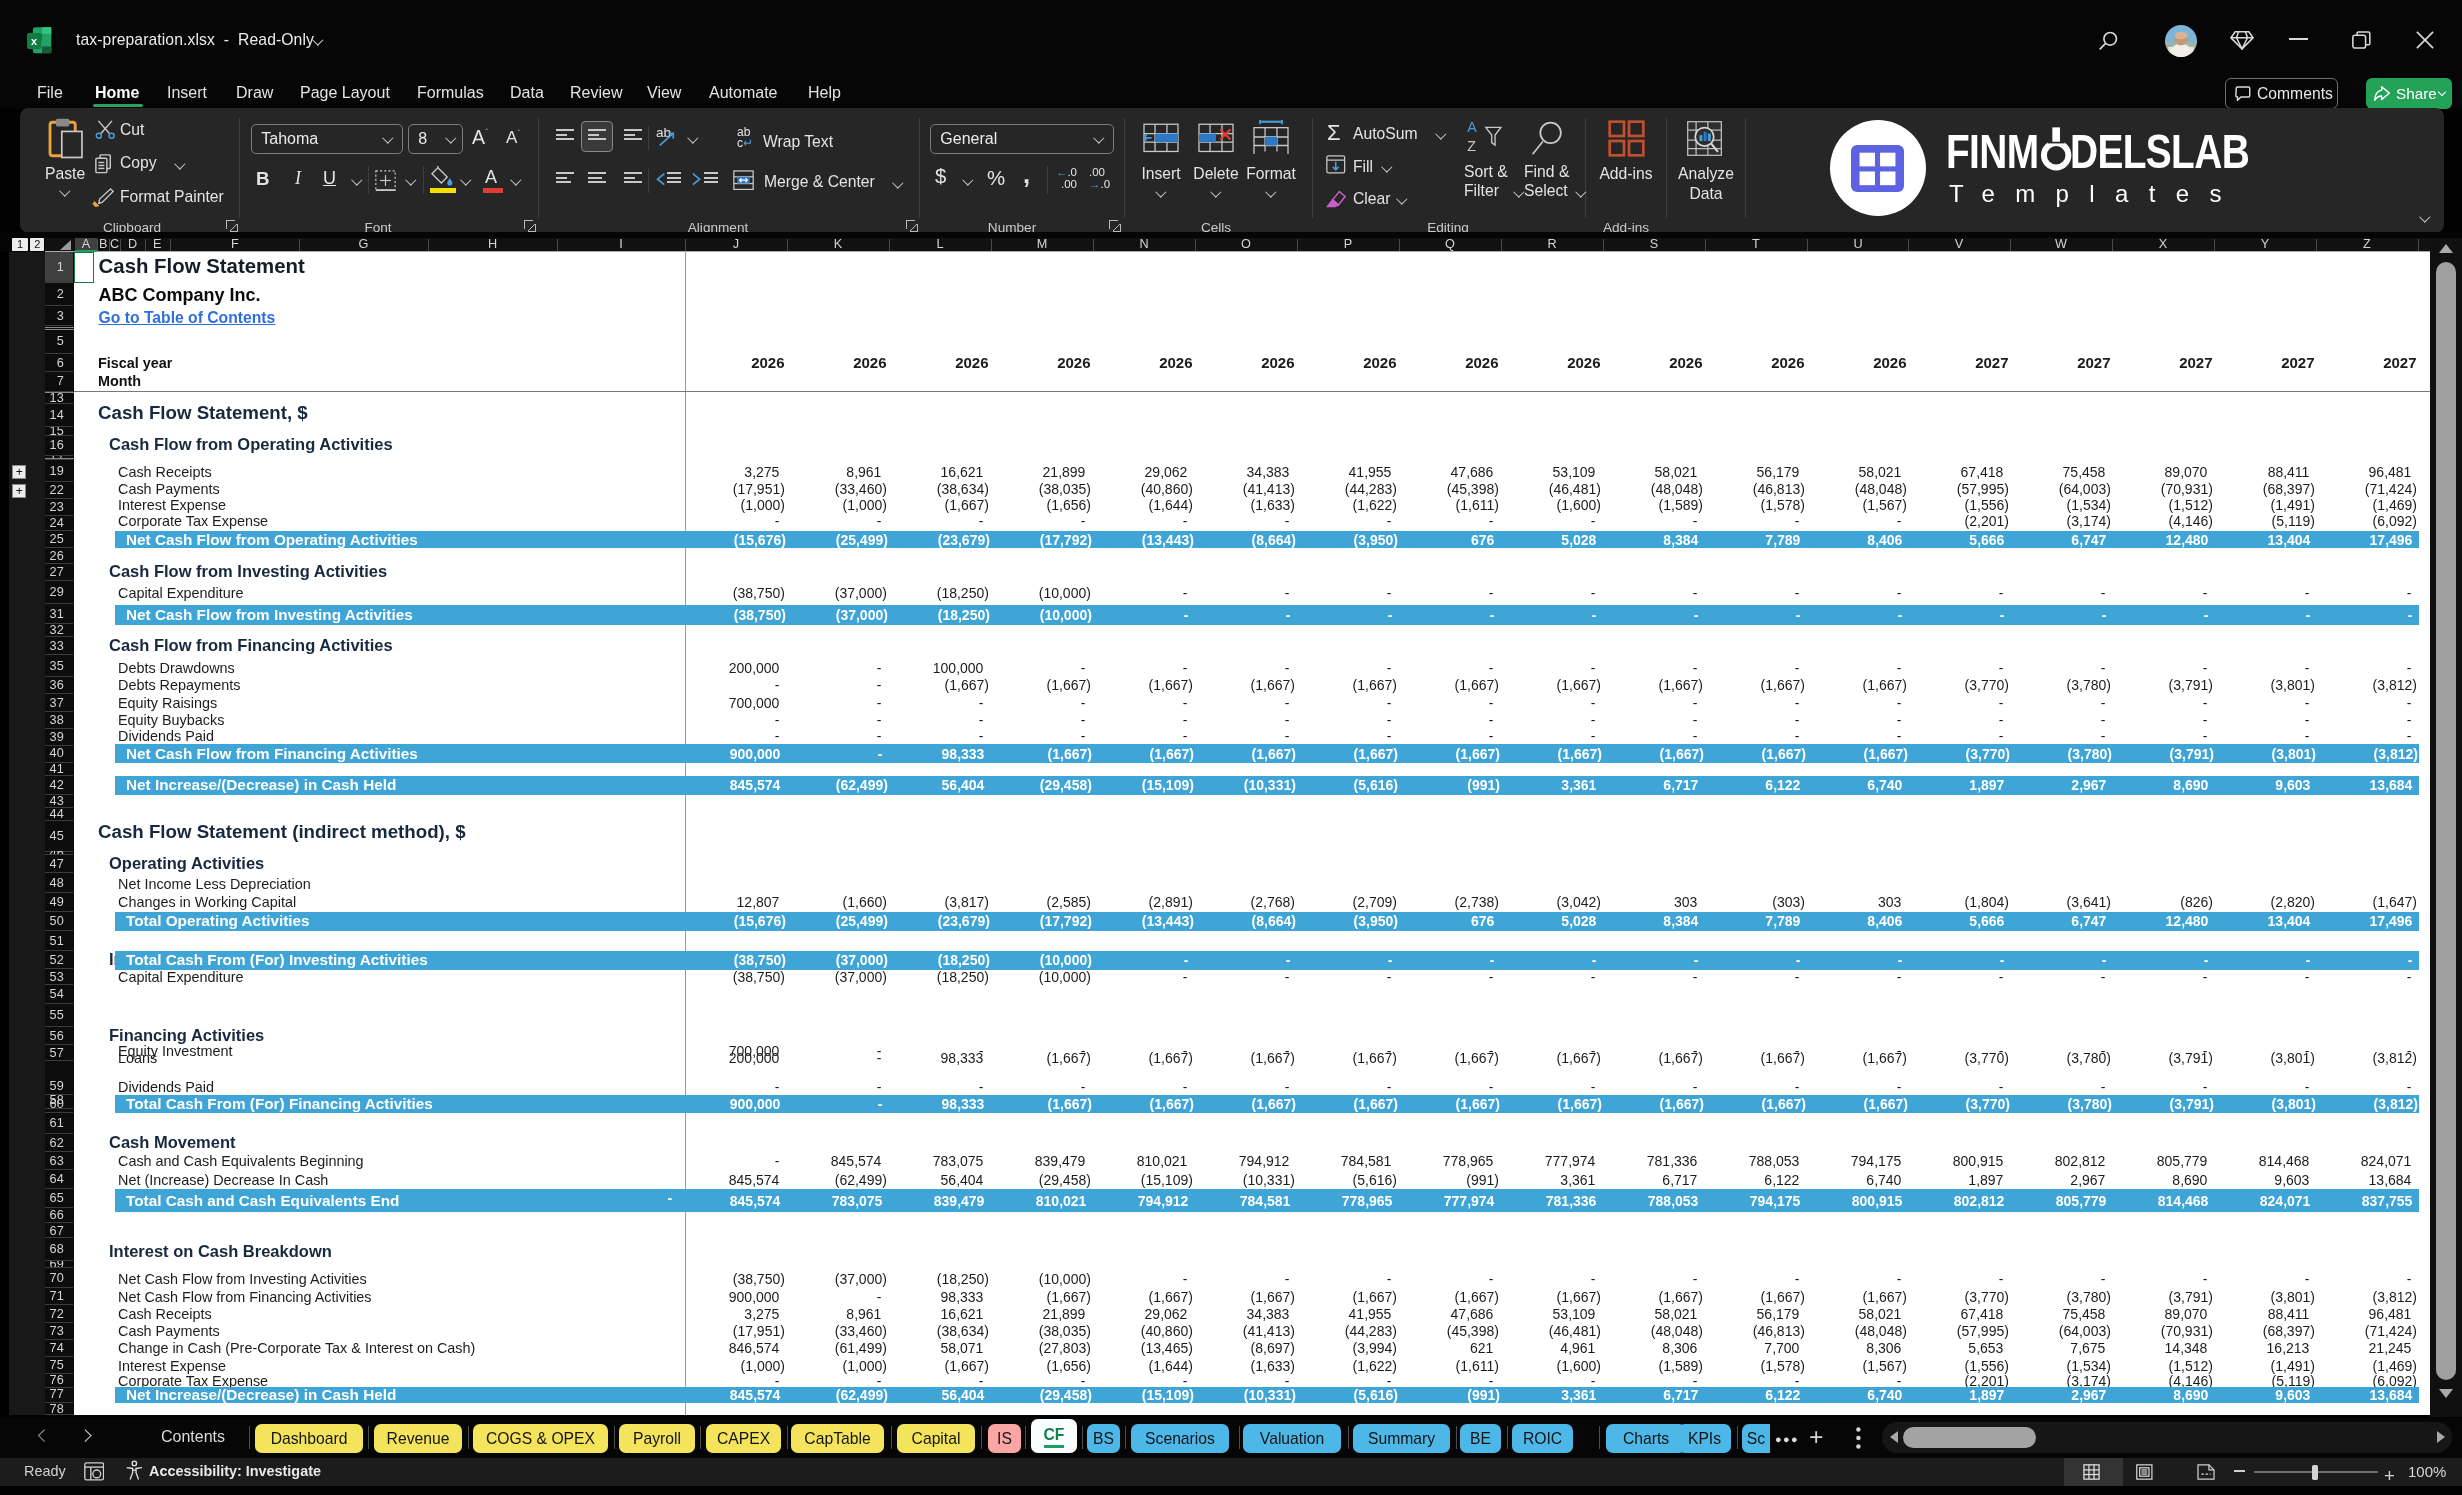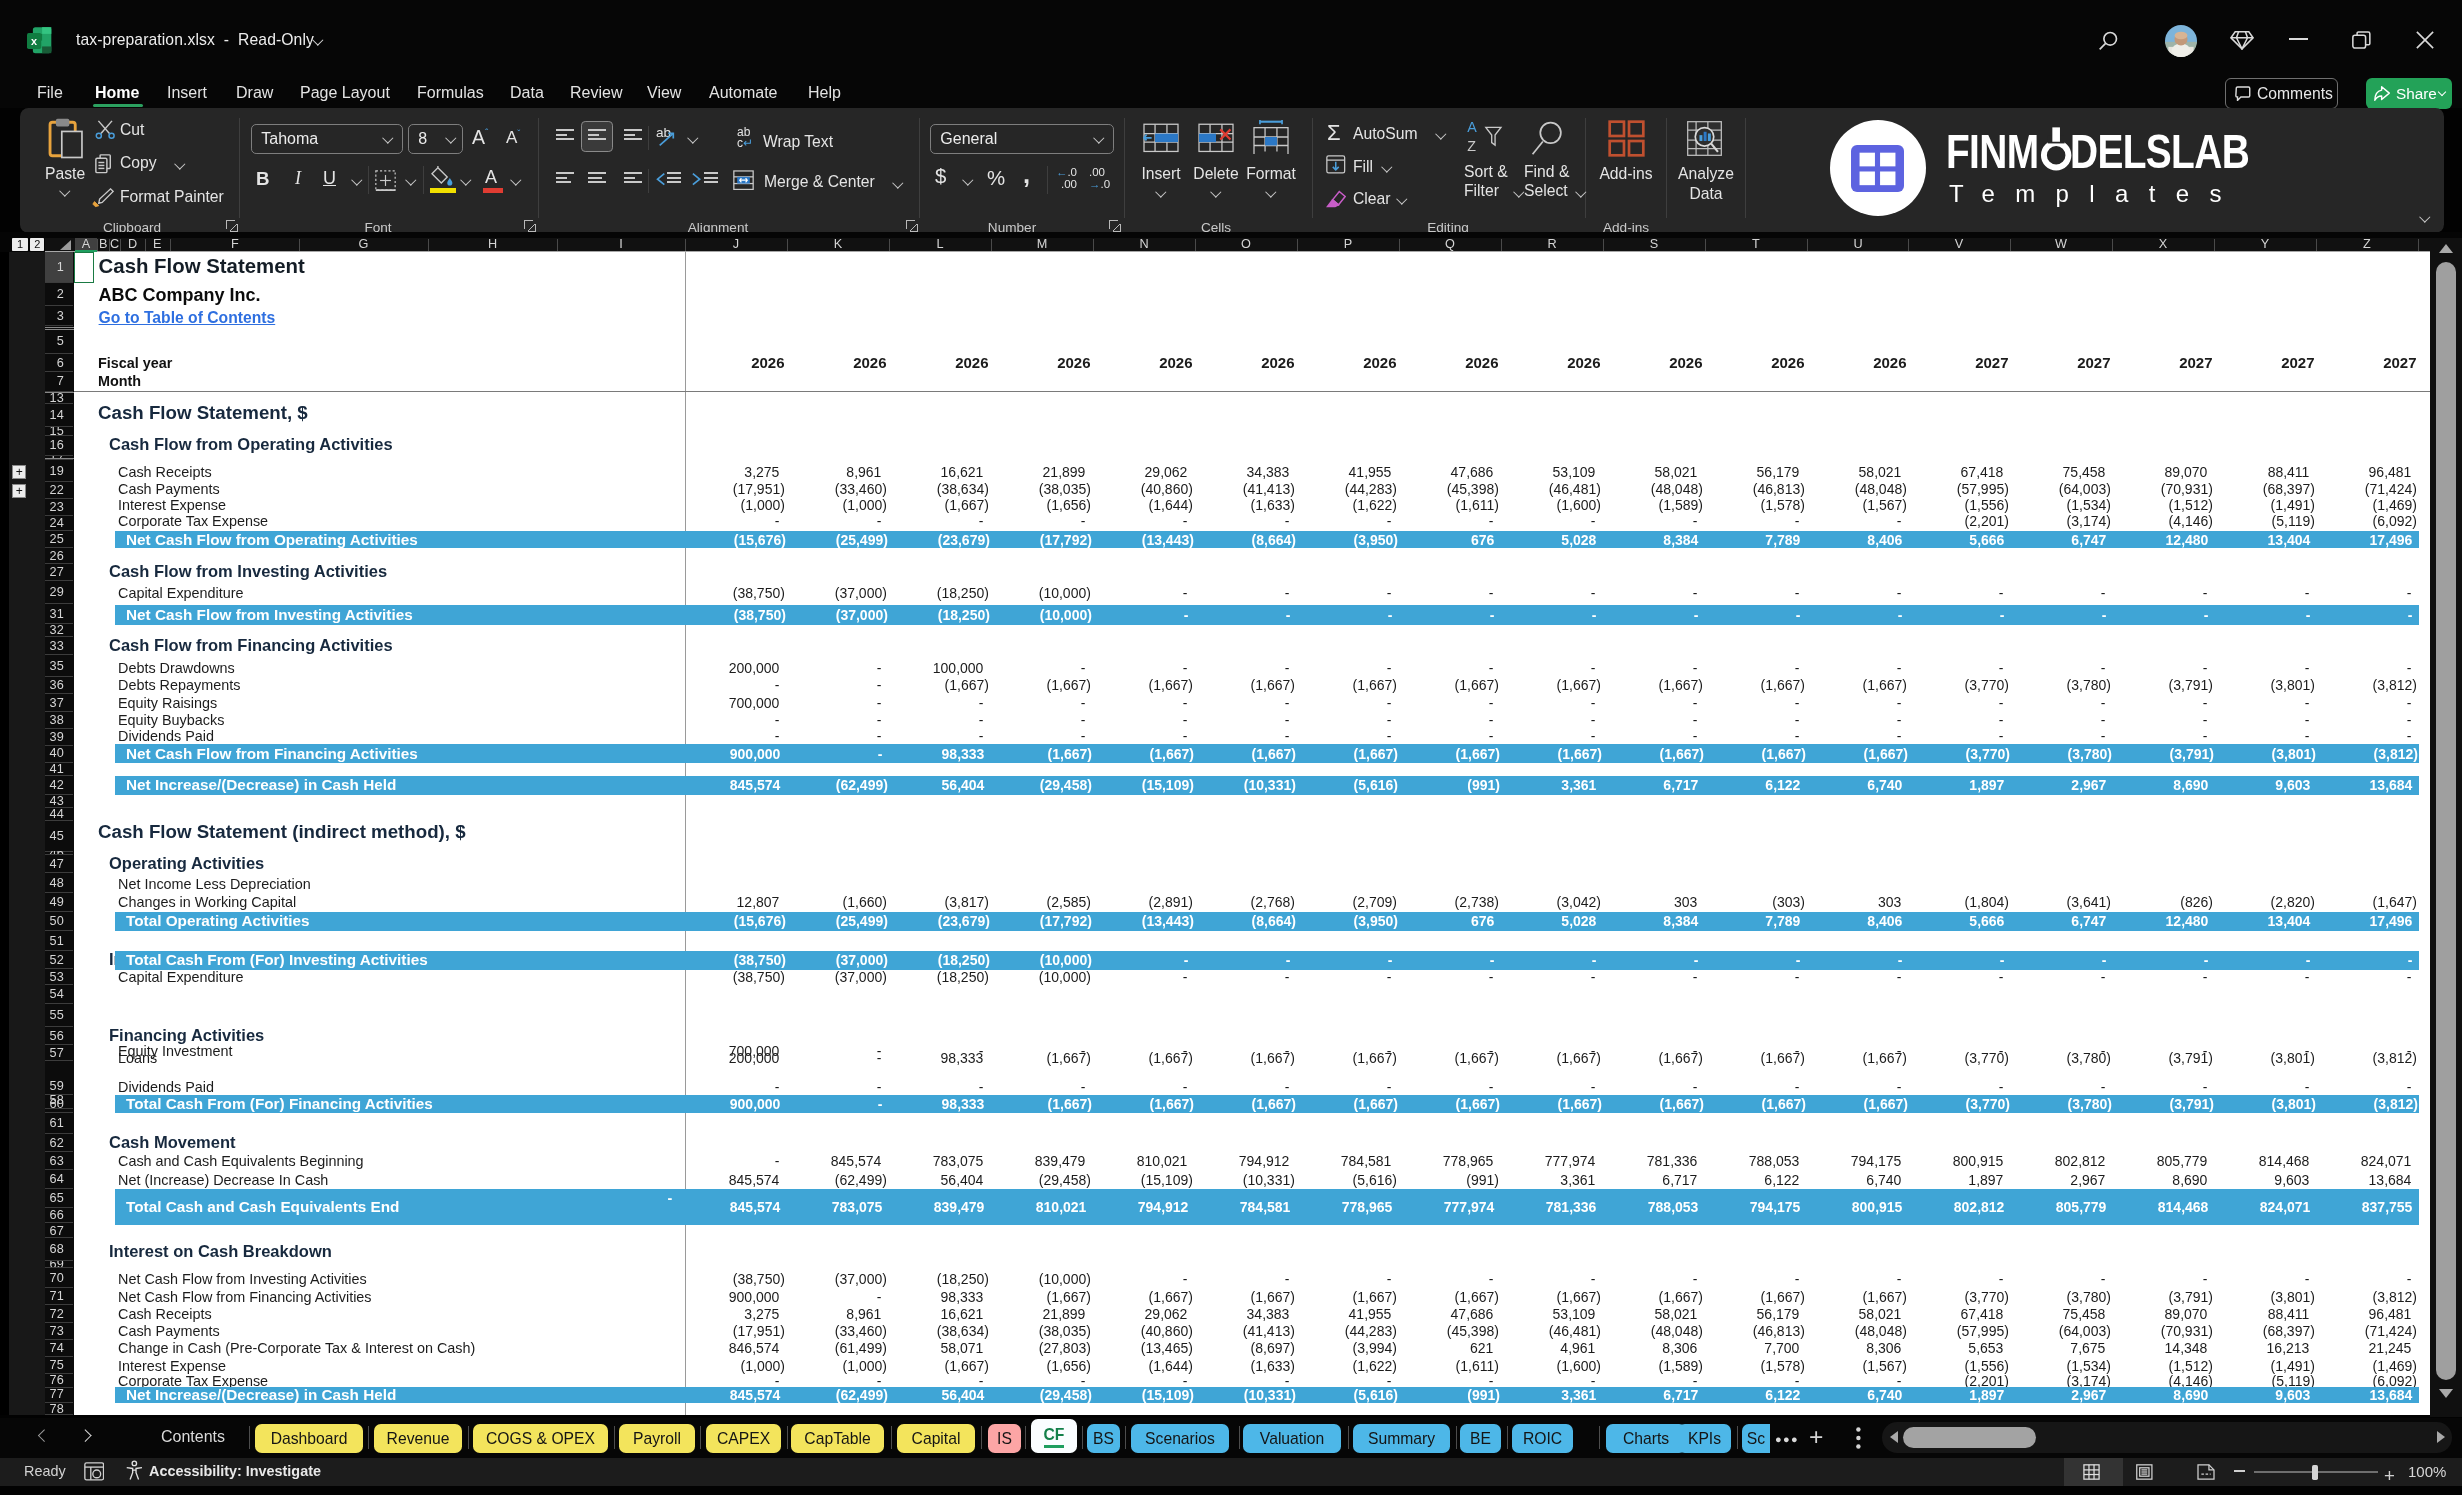--- a/index.html
+++ b/index.html
@@ -1045,21 +1045,21 @@
         <i class="p">6,717</i>
         <i class="p">6,122</i>
         <i class="p">6,740</i>
         <i class="p">1,897</i>
         <i class="p">2,967</i>
         <i class="p">8,690</i>
         <i class="p">9,603</i>
         <i class="p">13,684</i>
       </span>
     </div>
-<div class="band" style="top:1189px;height:36px">
+<div class="band" style="top:1189px;height:23px">
       <span class="bl">Total Cash and Cash Equivalents End</span>
       <span class="nums bn">
         <i class="p">845,574</i>
         <i class="p">783,075</i>
         <i class="p">839,479</i>
         <i class="p">810,021</i>
         <i class="p">794,912</i>
         <i class="p">784,581</i>
         <i class="p">778,965</i>
         <i class="p">777,974</i>

